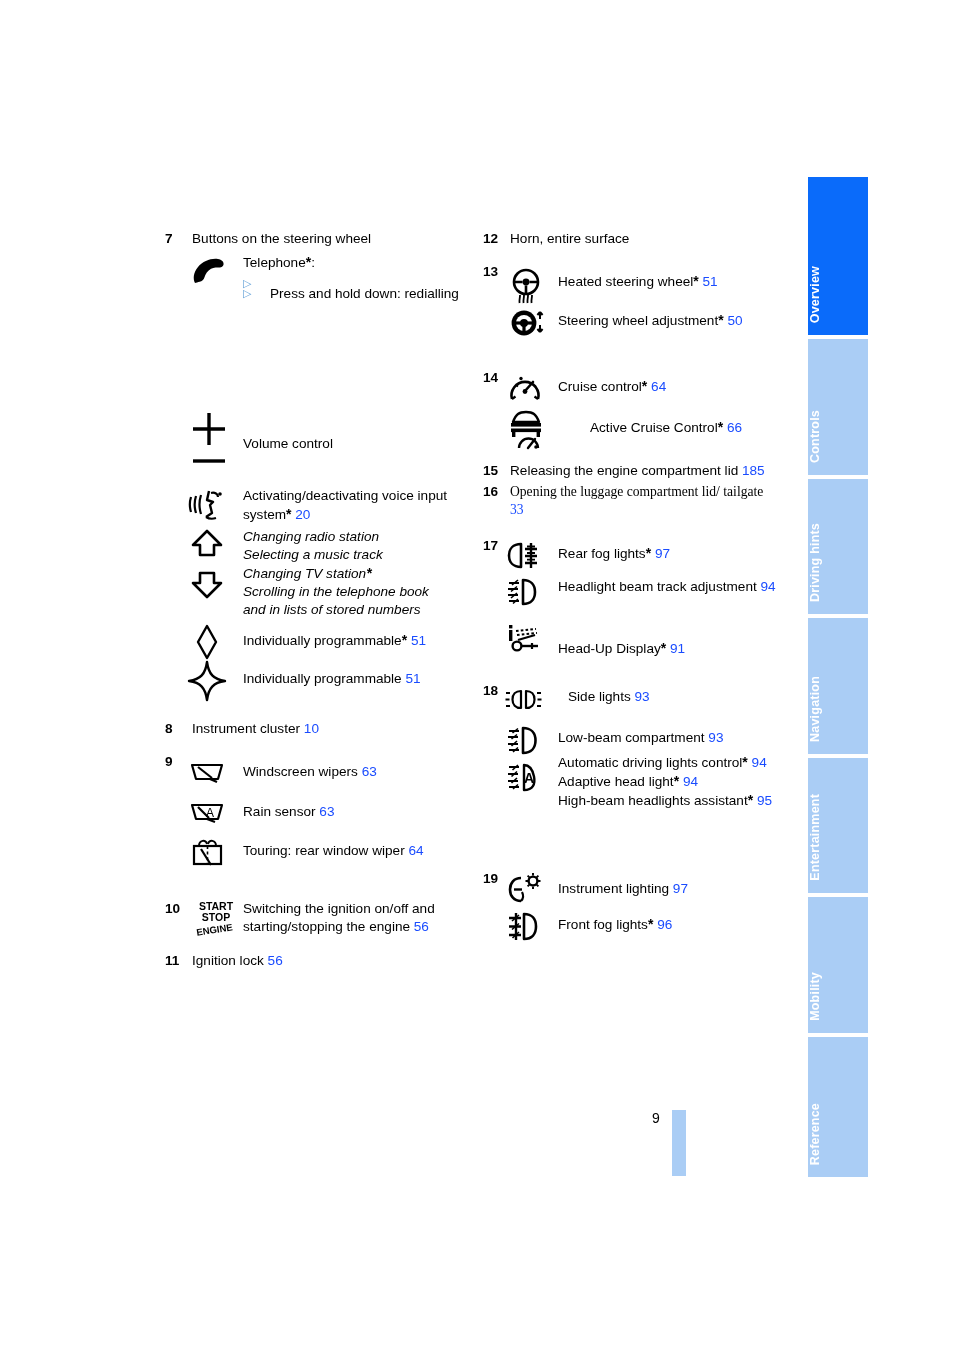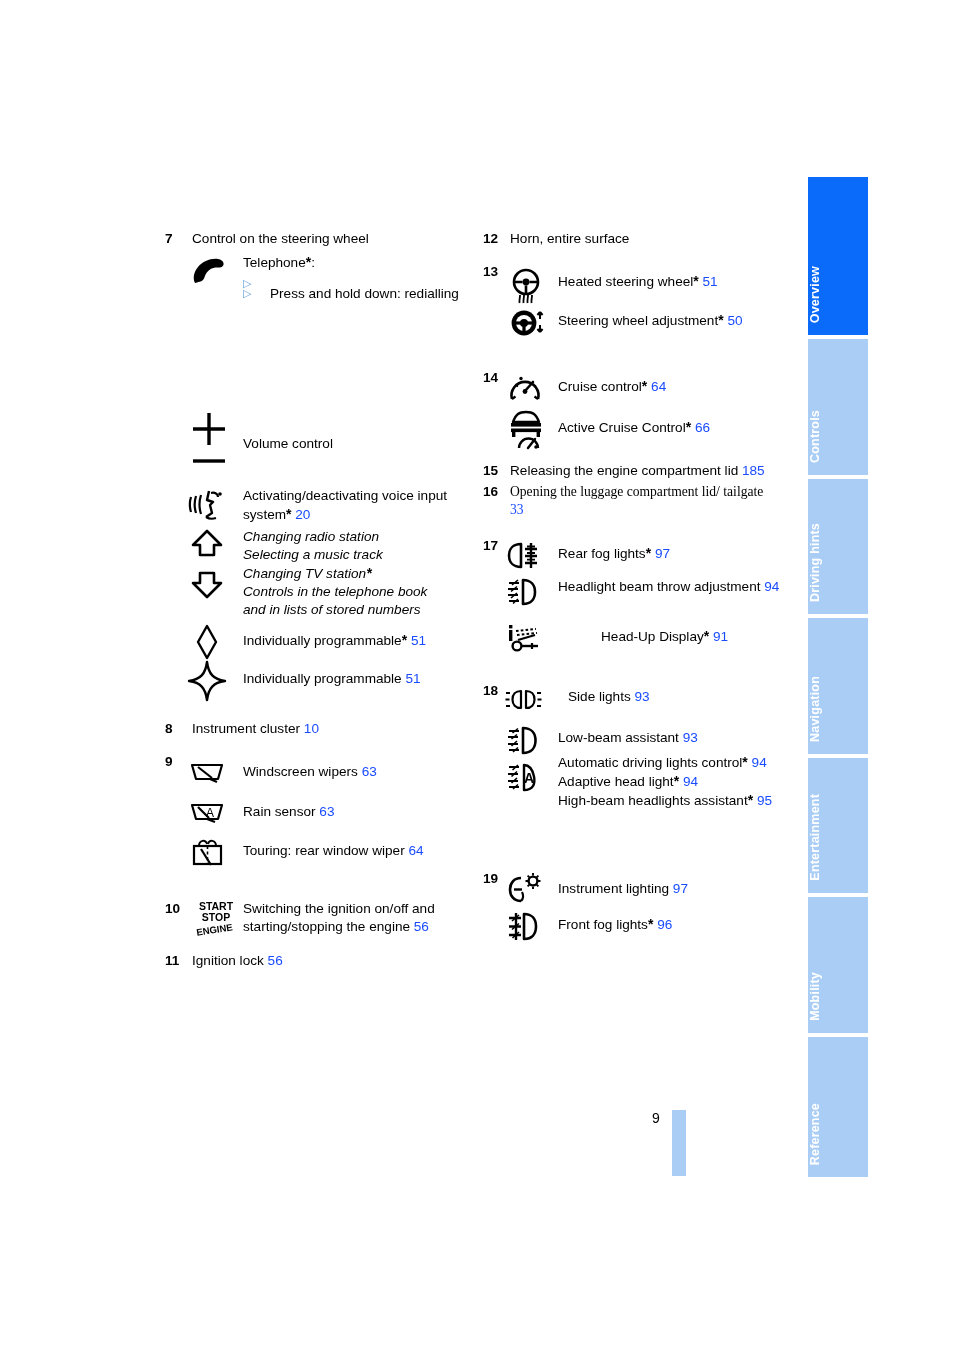--- a/index.html
+++ b/index.html
@@ -161,21 +161,21 @@
     </div>
     <div class="tab" style="top:860px;height:140px;background:#aacdf5;">
       <span class="tab-label">Reference</span>
     </div>
   </div>
 
   <div class="col col-left">
 
     <div class="entry" style="top:230px;">
       <span class="num">7</span>
-      <span class="entry-text-inline">Control on the steering wheel</span>
+      <span class="entry-text-inline">Buttons on the steering wheel</span>
     </div>
 
     <div class="sub" style="top:253px;">
       <span class="sub-icon">
         <svg width="48" height="40" viewBox="0 0 48 40">
           <path d="M8 30 C6 26 6 20 11 14 C16 8 24 5 31 6 C34 6.4 36 8 36.5 10 C37 12.4 35.6 14.2 33 14.4
                    C30 14.6 27 14 24 15.8 C20.6 17.8 18.4 21 17.4 24.6 C16.8 26.8 15 28.6 12.6 28.8 C10.8 29 9.2 30 8 30 Z" fill="#000"></path>
         </svg>
       </span>
       <span class="sub-text" style="width:200px;">
@@ -229,21 +229,21 @@
       </span>
       <span class="sub-icon" style="top:40px;height:34px;">
         <svg width="48" height="34" viewBox="0 0 48 34">
           <path d="M20 29 L6 15 L13 15 L13 5 L27 5 L27 15 L34 15 Z" fill="#fff" stroke="#000" stroke-width="2.6" stroke-linejoin="round"></path>
         </svg>
       </span>
       <span class="sub-text" style="width:232px;font-style:italic;">
         <span>Changing radio station</span><br>
         <span>Selecting a music track</span><br>
         <span>Changing TV station</span><span class="star">*</span><br>
-        <span>Controls in the telephone book</span><br>
+        <span>Scrolling in the telephone book</span><br>
         <span>and in lists of stored numbers</span>
       </span>
     </div>
 
     <div class="sub" style="top:623px;">
       <span class="sub-icon" style="height:40px;">
         <svg width="48" height="40" viewBox="0 0 48 40">
           <path d="M20 3 L29 19 L20 35 L11 19 Z" fill="#fff" stroke="#000" stroke-width="2.4" stroke-linejoin="round"></path>
         </svg>
       </span>
@@ -422,21 +422,21 @@
           <path d="M8 14 C11 6 14 4 21 4 C28 4 31 6 34 14 Z" fill="#fff" stroke="#000" stroke-width="2.4" stroke-linejoin="round"></path>
           <rect x="6" y="15" width="30" height="3.6" fill="#000"></rect>
           <rect x="6" y="20.5" width="30" height="3.6" fill="#000"></rect>
           <rect x="7" y="24" width="3.4" height="5" fill="#000"></rect>
           <rect x="31.6" y="24" width="3.4" height="5" fill="#000"></rect>
           <path d="M14 40 A9.5 9.5 0 0 1 33 40" fill="none" stroke="#000" stroke-width="2.4"></path>
           <path d="M23 40 L30 31" stroke="#000" stroke-width="2.4" stroke-linecap="round"></path>
           <circle cx="31" cy="39" r="1.8" fill="#000"></circle>
         </svg>
       </span>
-      <span class="sub-text" style="top:10px;">
+      <span class="sub-text" style="top:10px;margin-left:32px;">
         <span>Active Cruise Control</span><span class="star">*</span>
         <span class="pg">66</span>
       </span>
     </div>
 
     <div class="entry" style="top:462px;">
       <span class="num">15</span>
       <span class="entry-text-inline" style="width:280px;">
         <span>Releasing the engine compartment lid</span>
         <span class="pg">185</span>
@@ -472,38 +472,38 @@
 
     <div class="sub" style="top:576px;">
       <span class="sub-icon" style="height:36px;">
         <svg width="48" height="36" viewBox="0 0 48 36">
           <path d="M18 4 C26 4 30 9 30 16 C30 23 26 28 18 28 Z" fill="#fff" stroke="#000" stroke-width="2.6" stroke-linejoin="round"></path>
           <path d="M4 7 L14 7 M3 13 L13 13 M3 19 L13 19 M4 25 L14 25" stroke="#000" stroke-width="2.2"></path>
           <path d="M13 4 L7 9 M12 10.5 L6 15.5 M12 17 L6 22 M13 23 L8 27.5" stroke="#000" stroke-width="1.6"></path>
         </svg>
       </span>
       <span class="sub-text" style="top:2px;">
-        <span>Headlight beam throw adjustment</span>
+        <span>Headlight beam track adjustment</span>
         <span class="pg">94</span>
       </span>
     </div>
 
     <div class="sub" style="top:622px;">
       <span class="sub-icon" style="height:34px;">
         <svg width="48" height="34" viewBox="0 0 48 34">
           <rect x="4" y="8" width="3.4" height="11" fill="#000"></rect>
           <rect x="4" y="3" width="3.4" height="3.4" fill="#000"></rect>
           <path d="M11 9 L31 7 M12 13 L32 11" stroke="#000" stroke-width="2" stroke-dasharray="2.6,2.2"></path>
           <path d="M13 18 L30 13" stroke="#000" stroke-width="2.2"></path>
           <circle cx="12" cy="24" r="4.4" fill="#fff" stroke="#000" stroke-width="2.4"></circle>
           <path d="M16 24 L33 24" stroke="#000" stroke-width="2.4"></path>
           <path d="M27 21 L27 27" stroke="#000" stroke-width="2.2"></path>
         </svg>
       </span>
-      <span class="sub-text" style="top:5px;margin-left:43px;">
+      <span class="sub-text" style="top:17px;">
         <span>Head-Up Display</span><span class="star">*</span>
         <span class="pg">91</span>
       </span>
     </div>
 
     <div class="entry" style="top:682px;">
       <span class="num">18</span>
     </div>
 
     <div class="sub" style="top:686px;">
@@ -523,21 +523,21 @@
 
     <div class="sub" style="top:725px;">
       <span class="sub-icon" style="height:34px;">
         <svg width="48" height="34" viewBox="0 0 48 34">
           <path d="M18 3 C26 3 30.5 8 30.5 15.5 C30.5 23 26 28 18 28 Z" fill="#fff" stroke="#000" stroke-width="2.6" stroke-linejoin="round"></path>
           <path d="M4 6 L14 6 M3 12 L13 12 M3 19 L13 19 M4 25 L14 25" stroke="#000" stroke-width="2.2"></path>
           <path d="M13 3.5 L7.5 8 M12 9.5 L6.5 14 M12 16 L6.5 21 M13 22.5 L8 27" stroke="#000" stroke-width="1.6"></path>
         </svg>
       </span>
       <span class="sub-text" style="top:4px;">
-        <span>Low-beam assistant</span>
+        <span>Low-beam compartment</span>
         <span class="pg">93</span>
       </span>
     </div>
 
     <div class="sub" style="top:753px;">
       <span class="sub-icon" style="top:8px;height:38px;">
         <svg width="48" height="38" viewBox="0 0 48 38">
           <path d="M19 4 C24 4 27.5 8 29 15.5 C30.5 23 28 29 19 29 Z" fill="#fff" stroke="#000" stroke-width="2.4" stroke-linejoin="round"></path>
           <path d="M4 6 L14 6 M3 13 L13 13 M3 20 L13 20 M4 26 L14 26" stroke="#000" stroke-width="2.2"></path>
           <path d="M13 4 L7.5 9 M12 10.5 L6.5 15.5 M12 17 L6.5 22 M13 23.5 L8 28" stroke="#000" stroke-width="1.6"></path>

